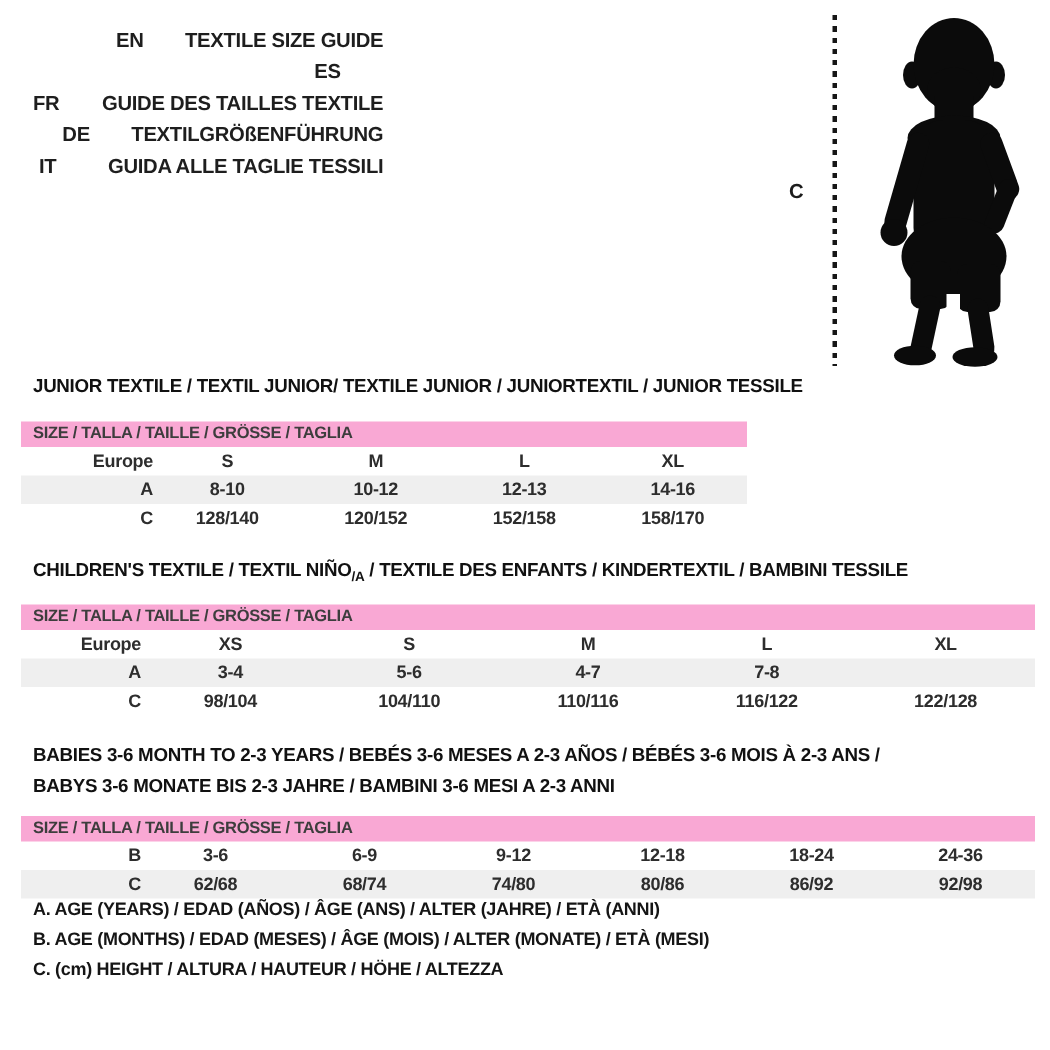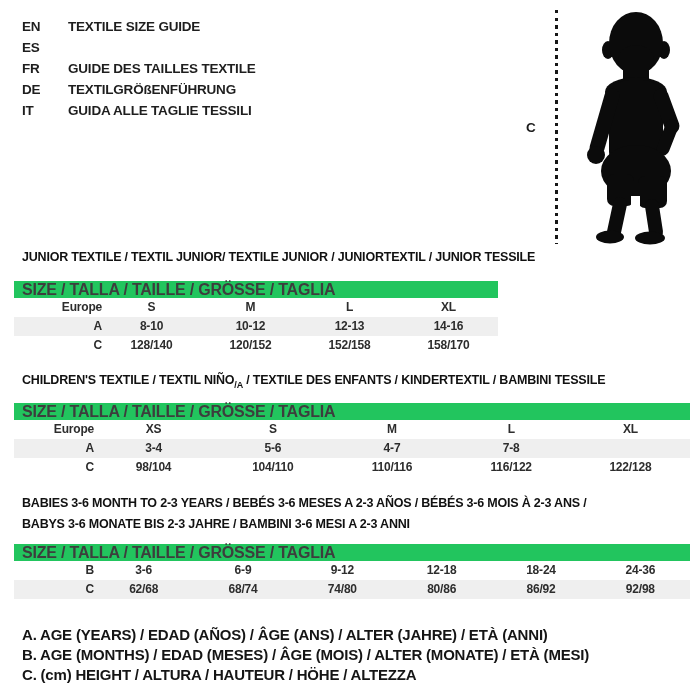--- a/index.html
+++ b/index.html
@@ -2,47 +2,47 @@
 <html><head>
 <meta charset="utf-8">
 <style>
   html,body{margin:0;padding:0;}
   body{
     width:700px;height:700px;position:relative;background:#ffffff;
     font-family:"Liberation Sans", sans-serif;color:#1c1c1c;overflow:hidden;
   }
   
   .lang-block{position:absolute;top:16px;left:22px;}
-  .lang-row{display:flex;line-height:21px;font-size:13.5px;font-weight:700;letter-spacing:-0.2px;color:#1e1e1e;}
+  .lang-row{display:flex;line-height:21px;font-size:13.5px;font-weight:700;letter-spacing:-0.2px;color:#1e1e1e;justify-content:flex-end;}
   .lang-code{width:46px;}
   
   .figure{position:absolute;top:6px;left:520px;width:180px;height:242px;}
   .measure-line{
     position:absolute;left:35px;top:4px;height:234px;width:3px;
     background:repeating-linear-gradient(to bottom,#161616 0 3.5px,transparent 3.5px 7.5px);
   }
   .measure-label{position:absolute;left:6px;top:114px;font-size:13.5px;font-weight:700;}
   .figure svg{position:absolute;left:46px;top:0;}
   
   .sec-title{position:absolute;left:22px;font-size:12.5px;font-weight:700;letter-spacing:-0.2px;color:#111;white-space:nowrap;text-align:center;}
   .sub-a{font-size:9px;vertical-align:sub;}
   
   .size-table{position:absolute;left:14px;}
-  .size-bar{height:17px;line-height:17px;background:#22c55e;color:#3d3d3d;font-size:16px;font-weight:700;padding-left:8px;letter-spacing:-0.2px;}
+  .size-bar{height:17px;line-height:17px;background:#f9a8d4;color:#3d3d3d;font-size:11px;font-weight:700;padding-left:8px;letter-spacing:-0.2px;}
   .t-row{display:grid;height:19px;line-height:19px;font-size:12px;font-weight:700;color:#2d2d2d;letter-spacing:-0.2px;}
   .t-row .label{text-align:right;padding-left:8px;}
   .t-row .cell{text-align:center;}
   .shaded{background:#efefef;}
   .cols-junior{grid-template-columns:88px repeat(4,1fr);}
   .cols-children{grid-template-columns:80px repeat(5,1fr);}
   .cols-babies{grid-template-columns:80px repeat(6,1fr);}
   .w-junior{width:484px;}
   .w-full{width:676px;}
   
-  .legend{position:absolute;left:22px;top:625px;font-size:15px;font-weight:700;line-height:20px;letter-spacing:-0.2px;color:#151515;}
+  .legend{position:absolute;left:22px;top:596px;font-size:12px;font-weight:700;line-height:20px;letter-spacing:-0.2px;color:#151515;}
 </style>
 </head>
 <body>
 
 <div class="lang-block">
   <div class="lang-row">
     <span class="lang-code">EN</span>
     <span>TEXTILE SIZE GUIDE</span>
   </div>
   <div class="lang-row">

